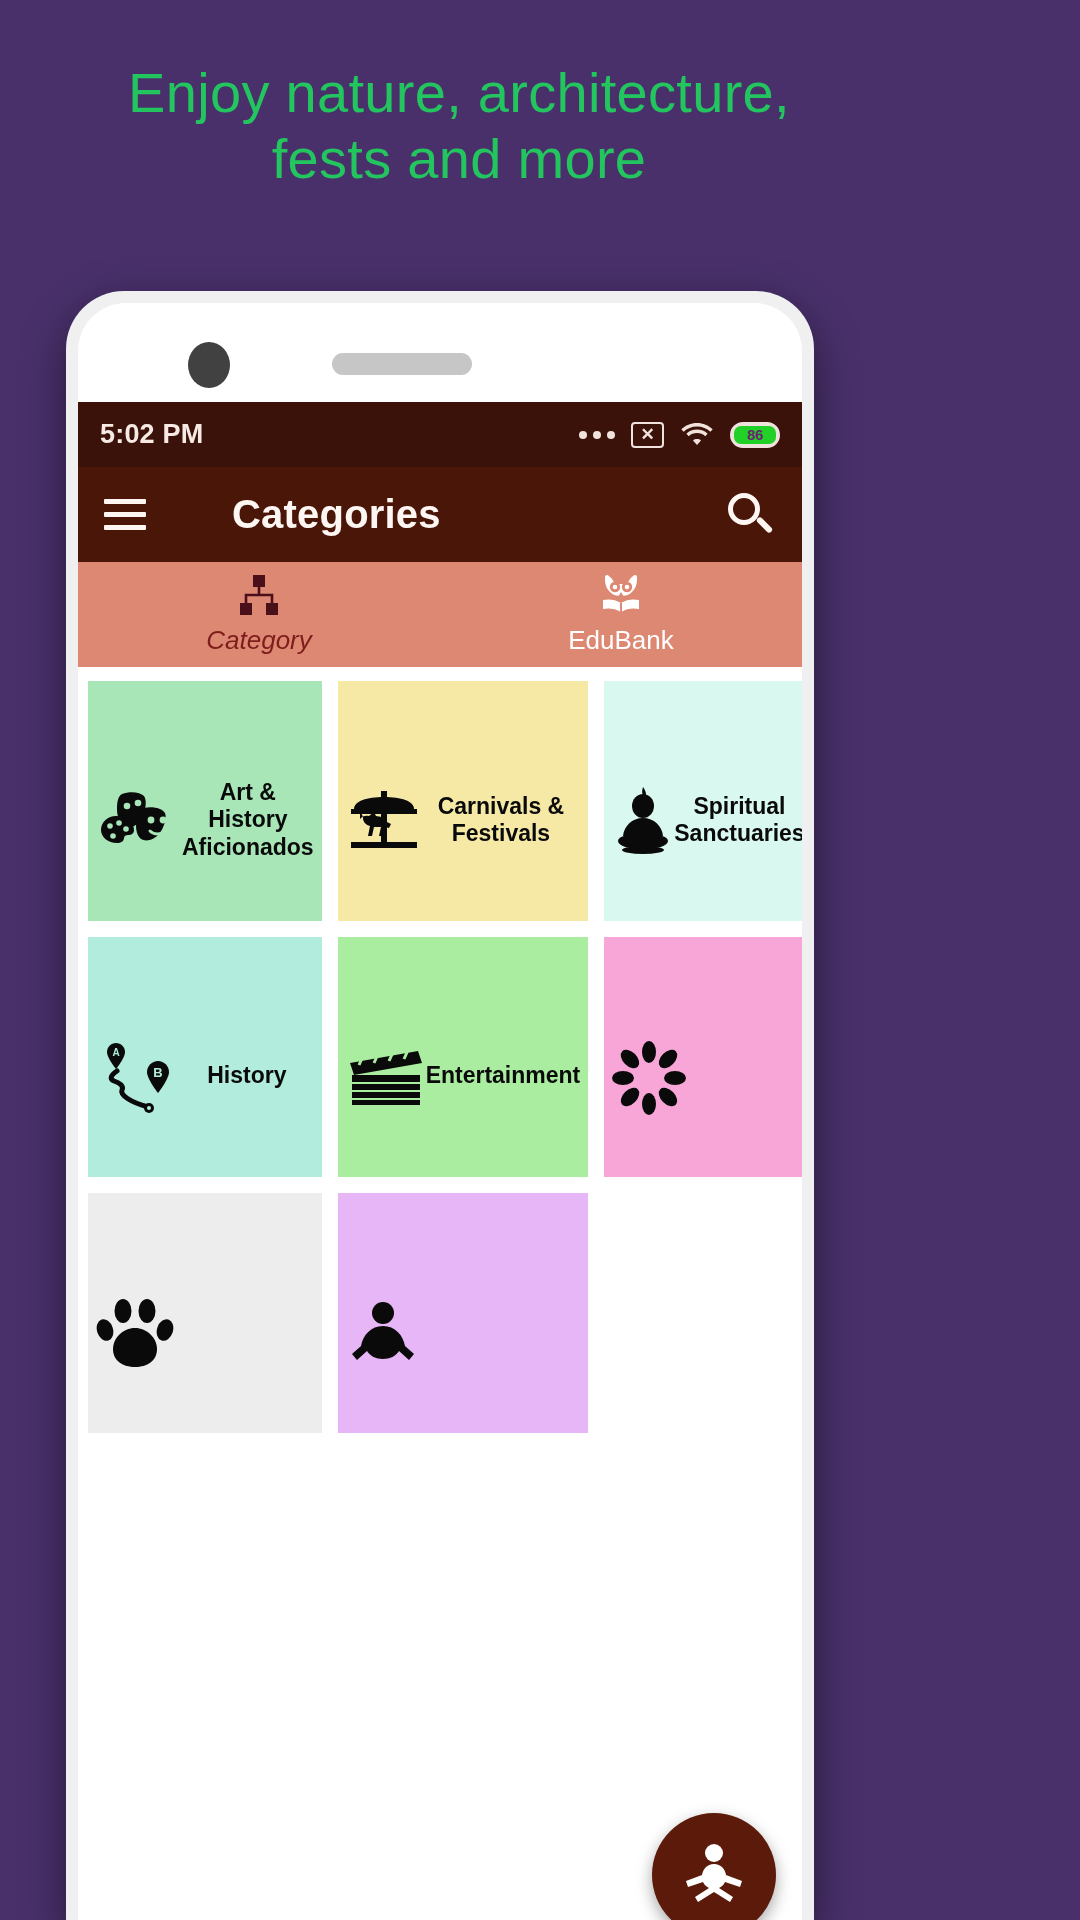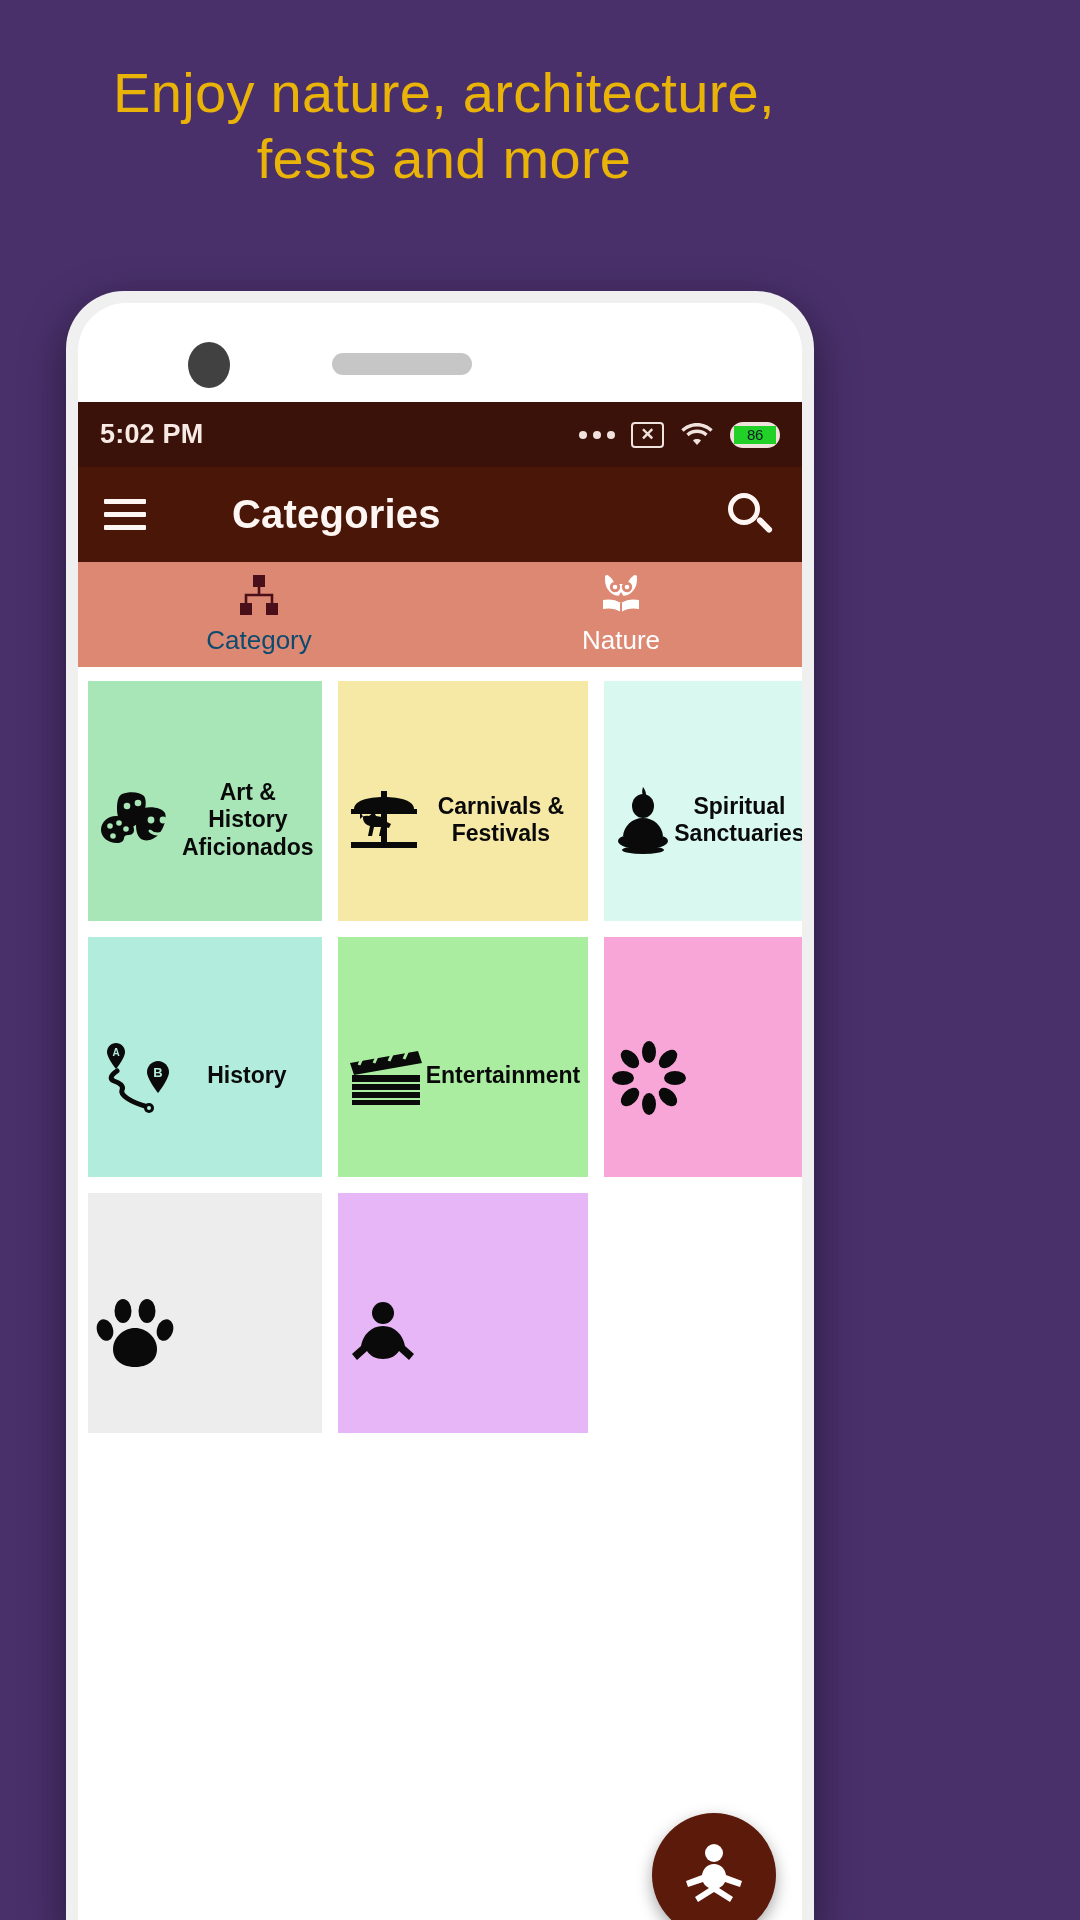--- a/index.html
+++ b/index.html
@@ -6,23 +6,23 @@
   * { margin:0; padding:0; box-sizing:border-box; }
   html, body { width:1080px; height:1920px; overflow:hidden; }
   body {
     font-family:"Liberation Sans", sans-serif;
     background:#49306b;
     position:relative;
   }
   
   .promo-headline{
     position:absolute;
-    top:60px; left:0; width:888px;
+    top:60px; left:15px; width:888px;
     text-align:center;
-    color:#eab308;
+    color:#22c55e;
     font-size:56px;
     line-height:1.18;
     font-weight:400;
     letter-spacing:0.3px;
     padding:0 80px;
   }
   
   .device{
     position:absolute;
     left:66px; top:291px;
@@ -75,23 +75,23 @@
     width:33px; height:26px; border:2.5px solid #f0e2dc; border-radius:4px;
     position:relative; display:flex; align-items:center; justify-content:center;
     font-size:17px; font-weight:700; color:#f0e2dc; line-height:1;
   }
   .battery{
     width:50px; height:26px; border:2.5px solid #f0e2dc; border-radius:13px;
     display:flex; align-items:center; justify-content:center;
     background:#f0e2dc; padding:2px;
   }
   .battery .fill{
-    width:100%; height:100%; background:#22d128; border-radius:0;
+    width:100%; height:100%; background:#22d128; border-radius:7px;
     display:flex; align-items:center; justify-content:center;
-    font-size:15px; font-weight:400; color:#0f172a; letter-spacing:-.3px;
+    font-size:15px; font-weight:700; color:#701a75; letter-spacing:-.3px;
   }
   
   .appbar{
     height:95px; background:#4a1608;
     display:flex; align-items:center; padding:0 26px;
   }
   .hamburger{ width:42px; display:flex; flex-direction:column; gap:8px; cursor:pointer;}
   .hamburger span{ display:block; height:5px; background:#fdf6f2; border-radius:1px;}
   .appbar-title{
     color:#fdf6f2; font-size:40px; font-weight:700; margin-left:86px; letter-spacing:.2px;
@@ -105,21 +105,21 @@
     position:absolute; left:31px; top:33px; width:19px; height:6px;
     background:#fdf6f2; transform:rotate(45deg); border-radius:3px;
   }
   
   .tabs{ height:105px; background:#dd8873; display:flex; }
   .tab{
     flex:1; display:flex; flex-direction:column;
     align-items:center; justify-content:center; gap:8px; cursor:pointer;
   }
   .tab-label{ font-size:26px; font-weight:400; }
-  .tab.active .tab-label{ color:#0c4a6e; }
+  .tab.active .tab-label{ color:#7f1d1d;font-style:italic; }
   .tab:not(.active) .tab-label{ color:#ffffff; }
   .tab-icon{ height:44px; display:flex; align-items:flex-end; justify-content:center;}
   
   .grid{
     padding:14px 10px 0 10px;
     display:grid;
     grid-template-columns:repeat(3, 1fr);
     gap:16px 16px;
   }
   .tile{
@@ -217,21 +217,21 @@
               <path d="M10 6c0-3 4-4 7 0l3 5h12l3-5c3-4 7-3 7 0 0 6-2 10-5 13-3 3-7 4-11 4s-8-1-11-4C12 16 10 12 10 6z" fill="#fff"></path>
               <circle cx="20" cy="14" r="5.2" fill="#dd8873"></circle>
               <circle cx="32" cy="14" r="5.2" fill="#dd8873"></circle>
               <circle cx="20" cy="14" r="2.3" fill="#fff"></circle>
               <circle cx="32" cy="14" r="2.3" fill="#fff"></circle>
               <path d="M26 19l-2.5 4h5z" fill="#dd8873"></path>
               <path d="M26 30c-6-4-13-4-18-3v9c5-1 12-1 18 3 6-4 13-4 18-3v-9c-5-1-12-1-18 3z" fill="#fff"></path>
               <path d="M26 30v12" stroke="#dd8873" stroke-width="2" fill="none"></path>
             </svg>
           </div>
-          <div class="tab-label">Nature</div>
+          <div class="tab-label">EduBank</div>
         </div>
       </div>
 
       <div class="grid">
 
         <div class="tile" style="background:#a8e6b8">
           <div class="ticon">
             <svg width="86" height="64" viewBox="0 0 86 64">
               <path d="M26 4c8-3 18-2 22 2 3 4 2 14-2 22-4 7-11 11-16 9-6-2-9-10-9-18C21 12 22 6 26 4z" fill="#0a0a0a"></path>
               <circle cx="31" cy="16" r="3.3" fill="#a8e6b8"></circle>

